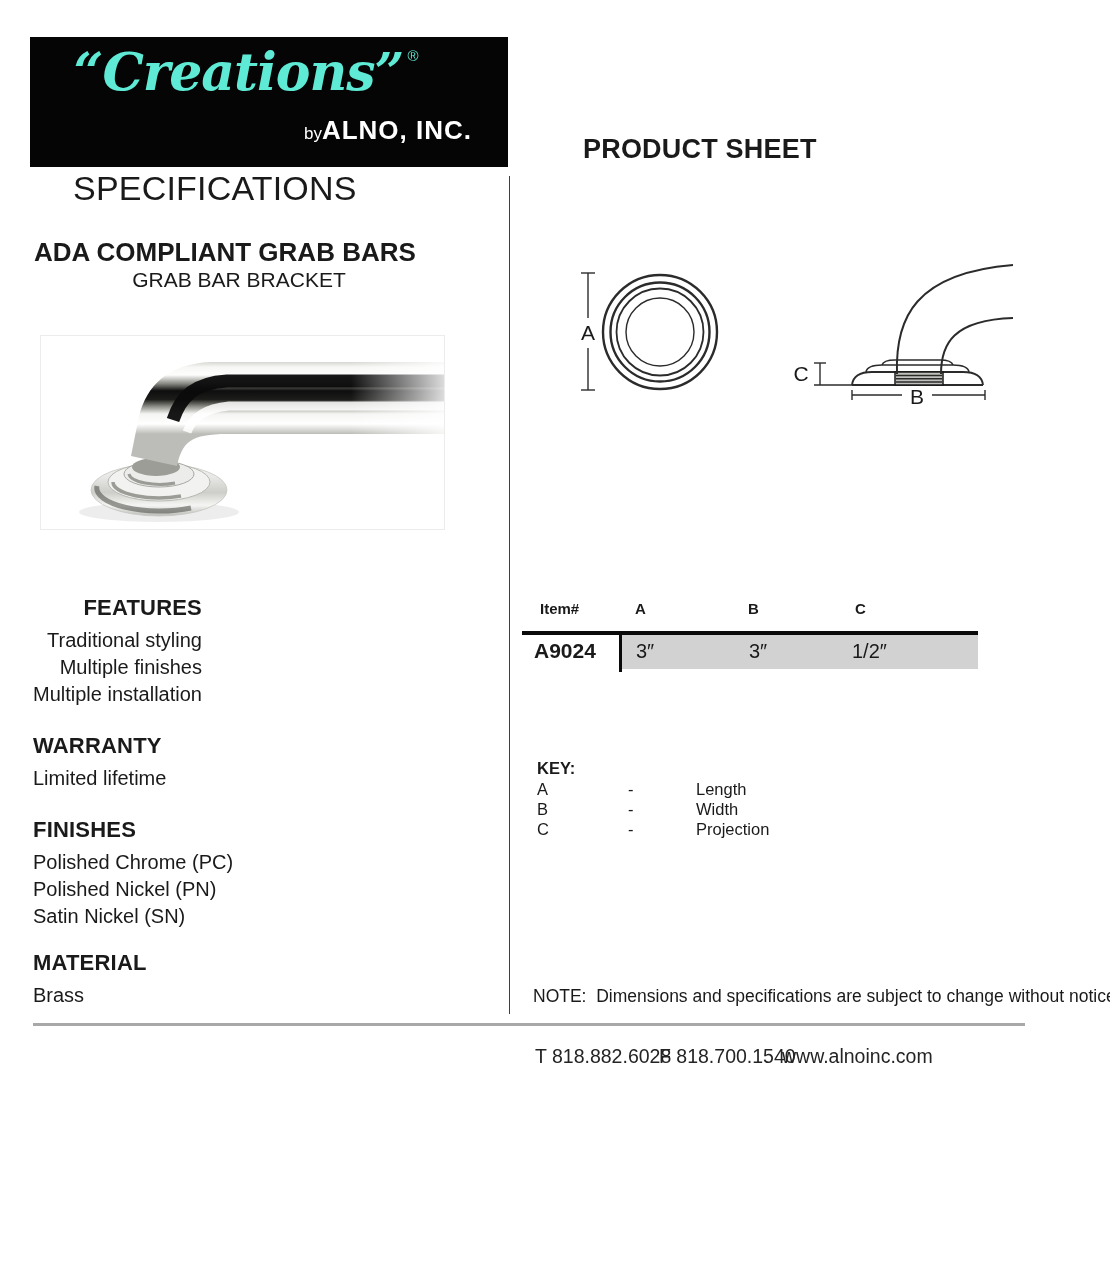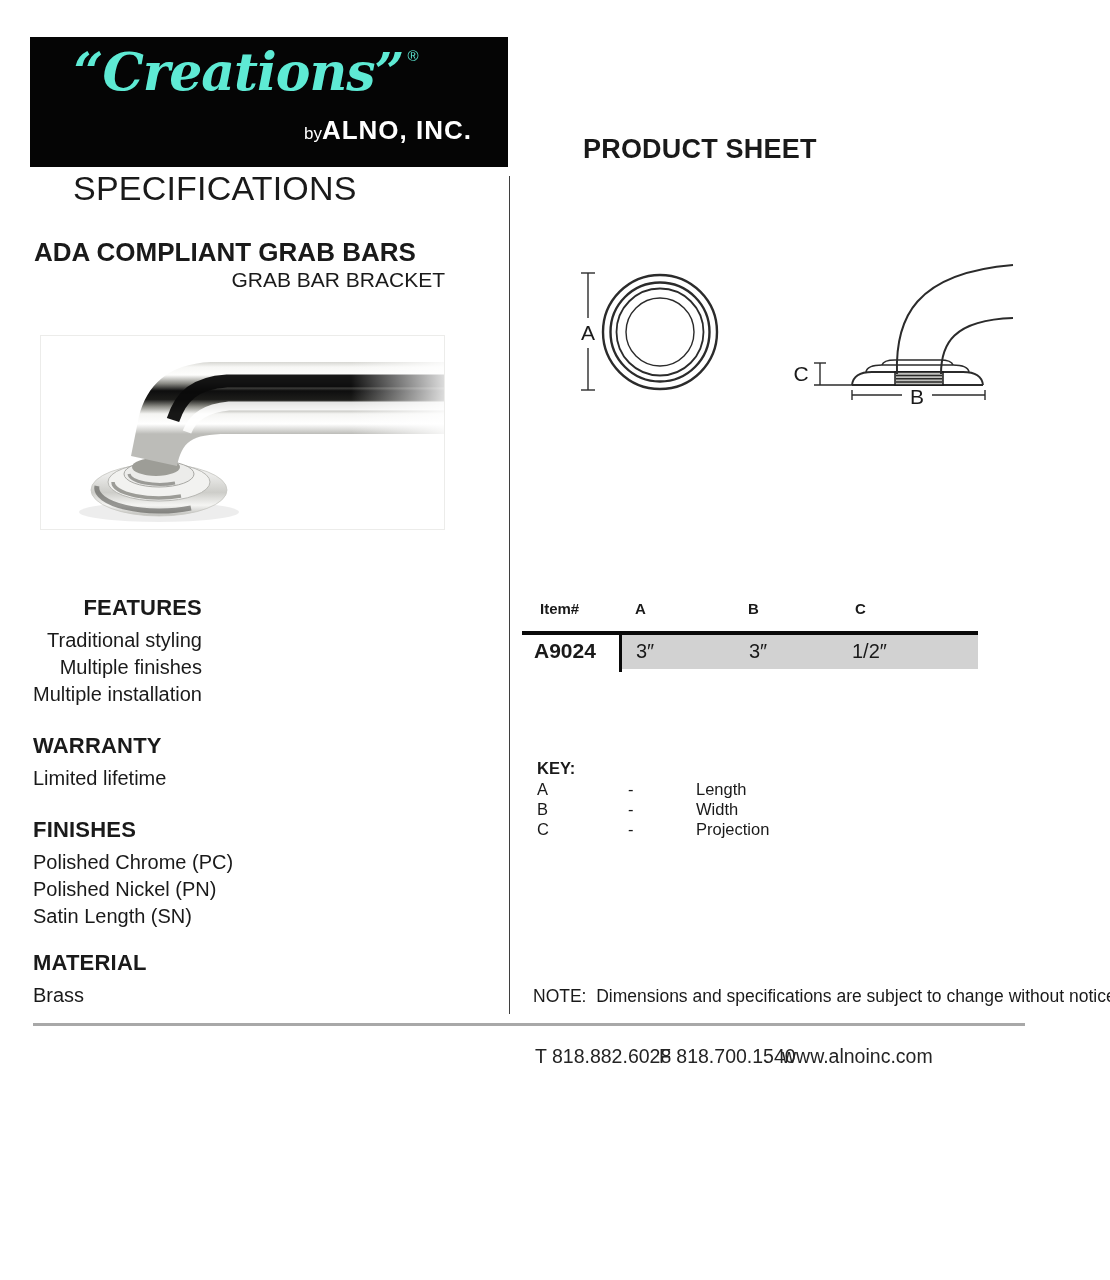--- a/index.html
+++ b/index.html
@@ -14,21 +14,21 @@
   .logo-reg{font-size:15px;vertical-align:top;position:relative;top:6px;margin-left:4px;font-family:"Liberation Sans",sans-serif;font-style:normal;}
   .logo-byline{position:absolute;right:36px;top:78px;color:#fff;white-space:nowrap;}
   .logo-byline .by{font-size:17px;}
   .logo-byline .company{font-size:26px;font-weight:bold;letter-spacing:1px;}
   
   .specs-heading{position:absolute;left:25px;top:169px;font-size:34px;font-weight:normal;letter-spacing:0.2px;margin-left:48px;}
   .sheet-heading{position:absolute;left:583px;top:134px;font-size:27px;font-weight:bold;letter-spacing:0.2px;}
   .v-divider{position:absolute;left:509px;top:176px;width:1px;height:838px;background:#3f3f3f;}
   
   .product-title{position:absolute;left:34px;top:237px;width:412px;font-size:26px;font-weight:bold;}
-  .product-subtitle{position:absolute;left:33px;top:268px;width:412px;text-align:right;font-size:21px;}
+  .product-subtitle{position:absolute;left:33px;top:268px;width:412px;text-align:center;font-size:21px;}
   
   .photo{position:absolute;left:40px;top:335px;width:405px;height:195px;background:#fff;border:1px solid #ececea;box-sizing:border-box;}
   
   .section{position:absolute;left:33px;}
   .sec-heading{font-size:22px;font-weight:bold;line-height:24px;margin-bottom:7px;letter-spacing:0.2px;}
   .sec-item{font-size:20px;line-height:27px;}
   .sec-features{top:596px;text-align:right;}
   .sec-warranty{top:734px;}
   .sec-finishes{top:818px;}
   .sec-material{top:951px;}
@@ -136,21 +136,21 @@
 
   <div class="section sec-warranty">
     <div class="sec-heading">WARRANTY</div>
     <div class="sec-item">Limited lifetime</div>
   </div>
 
   <div class="section sec-finishes">
     <div class="sec-heading">FINISHES</div>
     <div class="sec-item">Polished Chrome (PC)</div>
     <div class="sec-item">Polished Nickel (PN)</div>
-    <div class="sec-item">Satin Length (SN)</div>
+    <div class="sec-item">Satin Nickel (SN)</div>
   </div>
 
   <div class="section sec-material">
     <div class="sec-heading">MATERIAL</div>
     <div class="sec-item">Brass</div>
   </div>
 
   <svg class="drawings" viewBox="0 0 490 170" xmlns="http://www.w3.org/2000/svg">
 
     <g stroke="#2b2b2b" fill="none">

